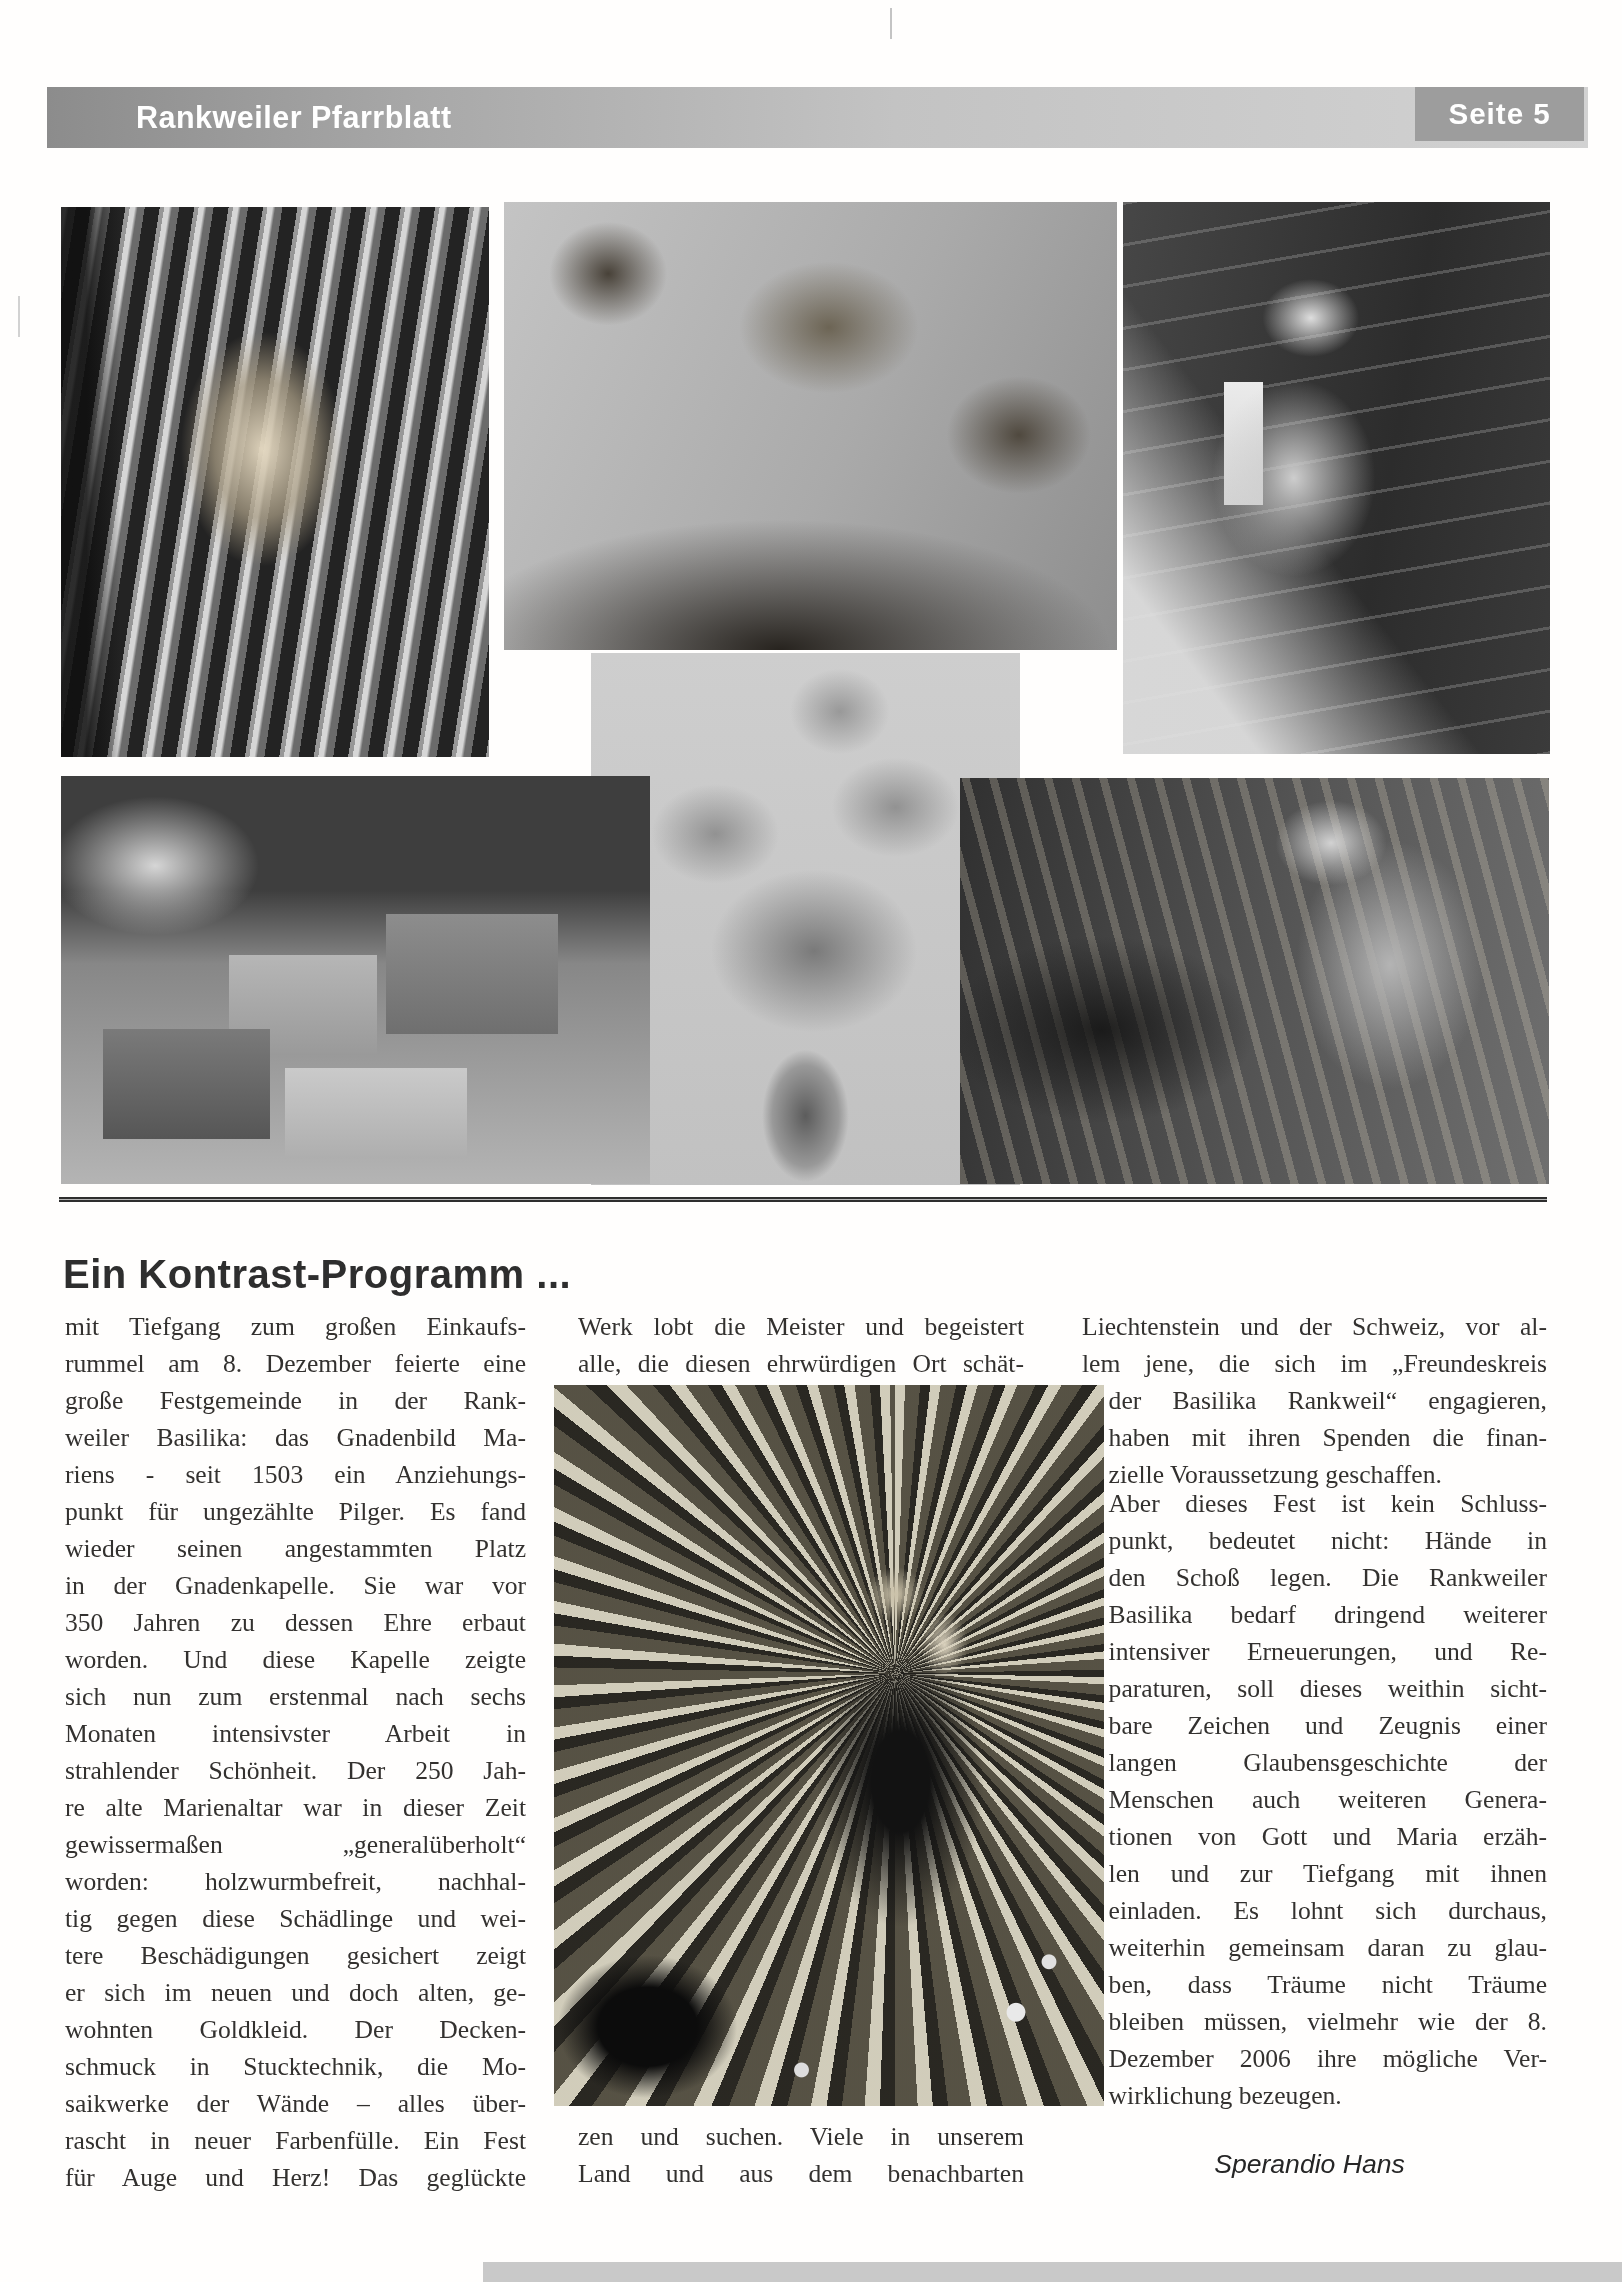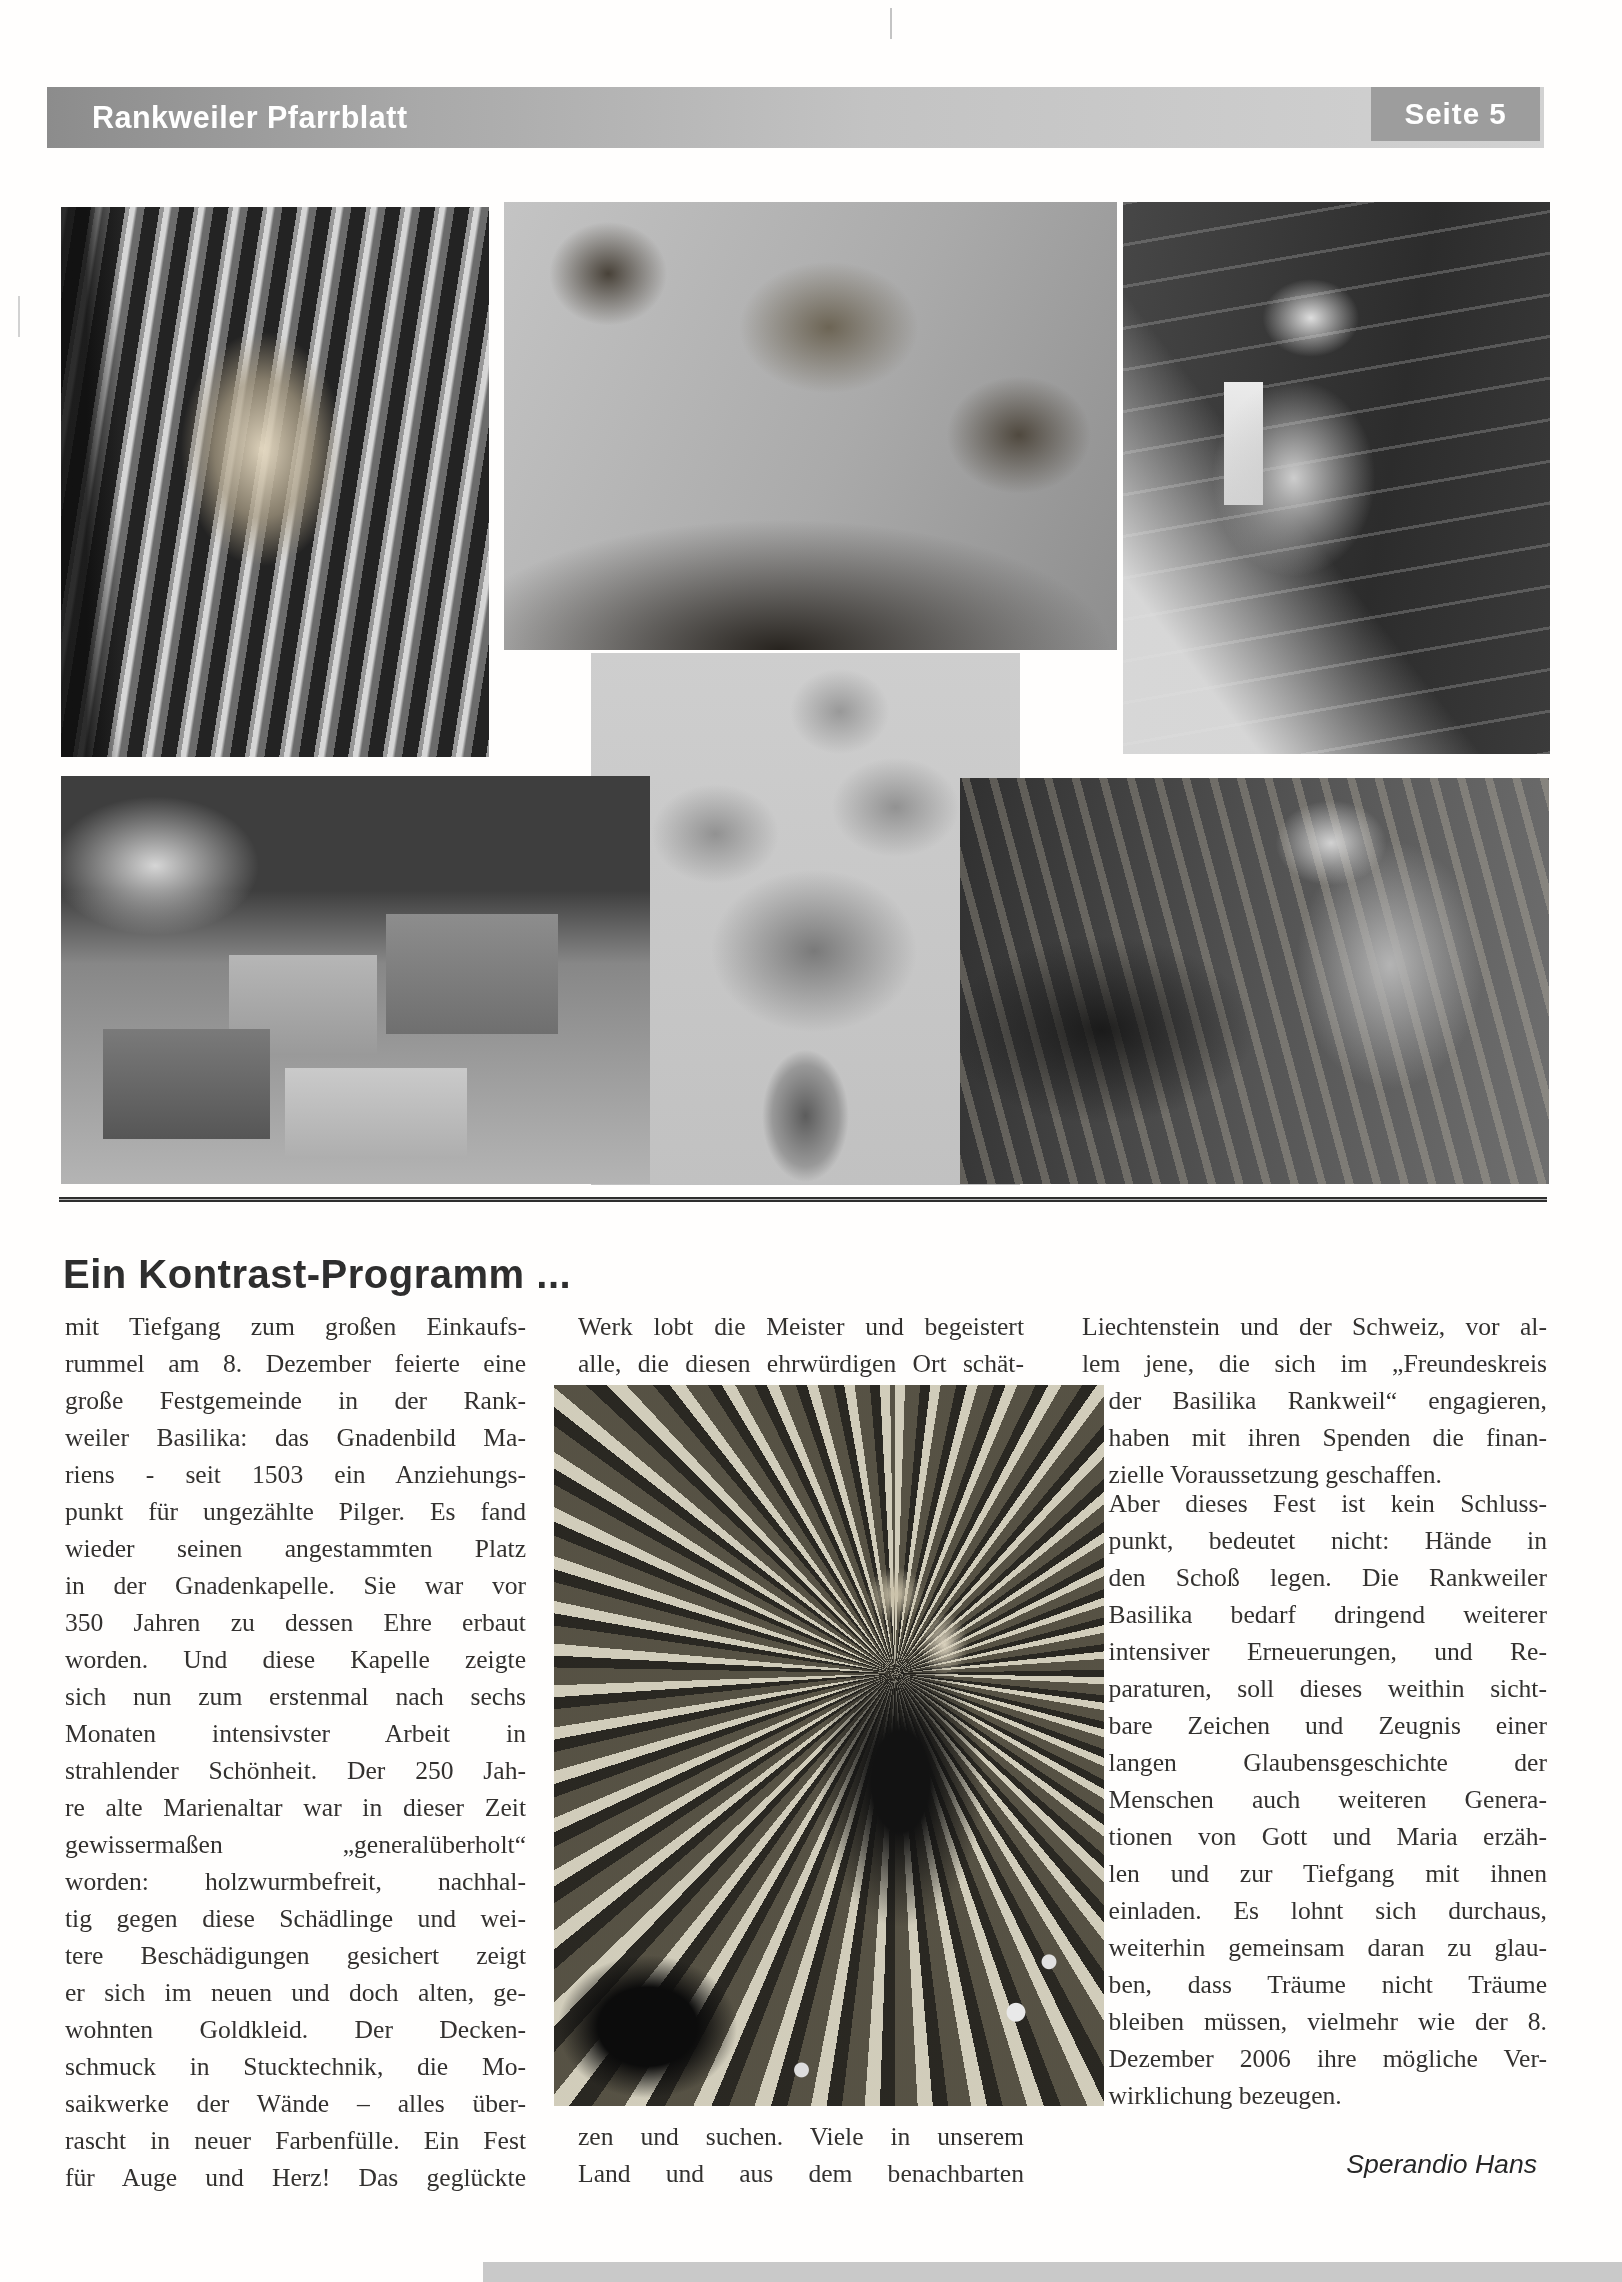--- a/index.html
+++ b/index.html
@@ -5,21 +5,21 @@
   html,body { margin:0; padding:0; background:#ffffff; }
   #page {
     position:relative; width:1622px; height:2282px;
     background:#fffefd; overflow:hidden;
     font-family:"Liberation Serif", serif; color:#2e2c2a;
   }
   
   #header-bar {
     position:absolute; left:47px; top:87px; width:1497px; height:61px;
     background:linear-gradient(to right,#8c8c8c 0%,#a9a9a9 25%,#c3c3c3 55%,#d2d2d2 100%);
-    display:flex; align-items:center;
+    display:flex; align-items:center;padding-left:44px;
   }
   #header-title {
     padding-left:45px; font-family:"Liberation Sans", sans-serif;
     font-weight:bold; font-size:30.5px; color:#ffffff; letter-spacing:0.5px;
   }
   #page-label-block {
     position:absolute; right:3.9px; top:0; width:169px; height:54px;
     background:#9d9d9d; display:flex; align-items:center; justify-content:center;
   }
   #page-label {
@@ -110,21 +110,21 @@
   #artifact-top { left:890px; top:7.9px; width:2px; height:31.5px; }
   #artifact-left { left:17.7px; top:296px; width:2px; height:41px; background:#d2d2d2; }
   
   #headline {
     position:absolute; left:63px; top:1225px;
     font-family:"Liberation Sans", sans-serif; font-weight:bold;
     font-size:40px; color:#2e2e2e; letter-spacing:0.5px;
   }
   #byline {
     position:absolute; left:1082px; top:2149px; width:455px;
-    text-align:right; font-family:"Liberation Sans", sans-serif;
+    text-align:center; font-family:"Liberation Sans", sans-serif;
     font-style:italic; font-size:26.6px; color:#262626;
   }
   
   .col { position:absolute; font-size:25.6px; line-height:37px; color:#33312f; }
   #col1-lines       { left:65px;   top:1308px; width:461px; }
   #col2-top-lines   { left:578px;  top:1308px; width:446px; }
   #col2-bottom-lines{ left:578px;  top:2118px; width:446px; }
   #col3-para1-lines { left:1082px; top:1308px; width:465px; }
   #col3-para2-lines { left:1082px; top:1485px; width:465px; }
   .tl { white-space:nowrap; height:37px; }

